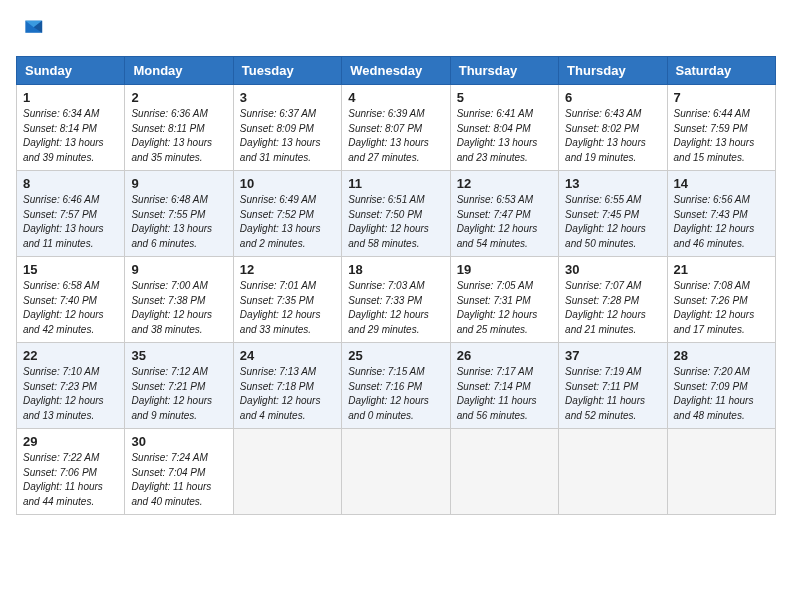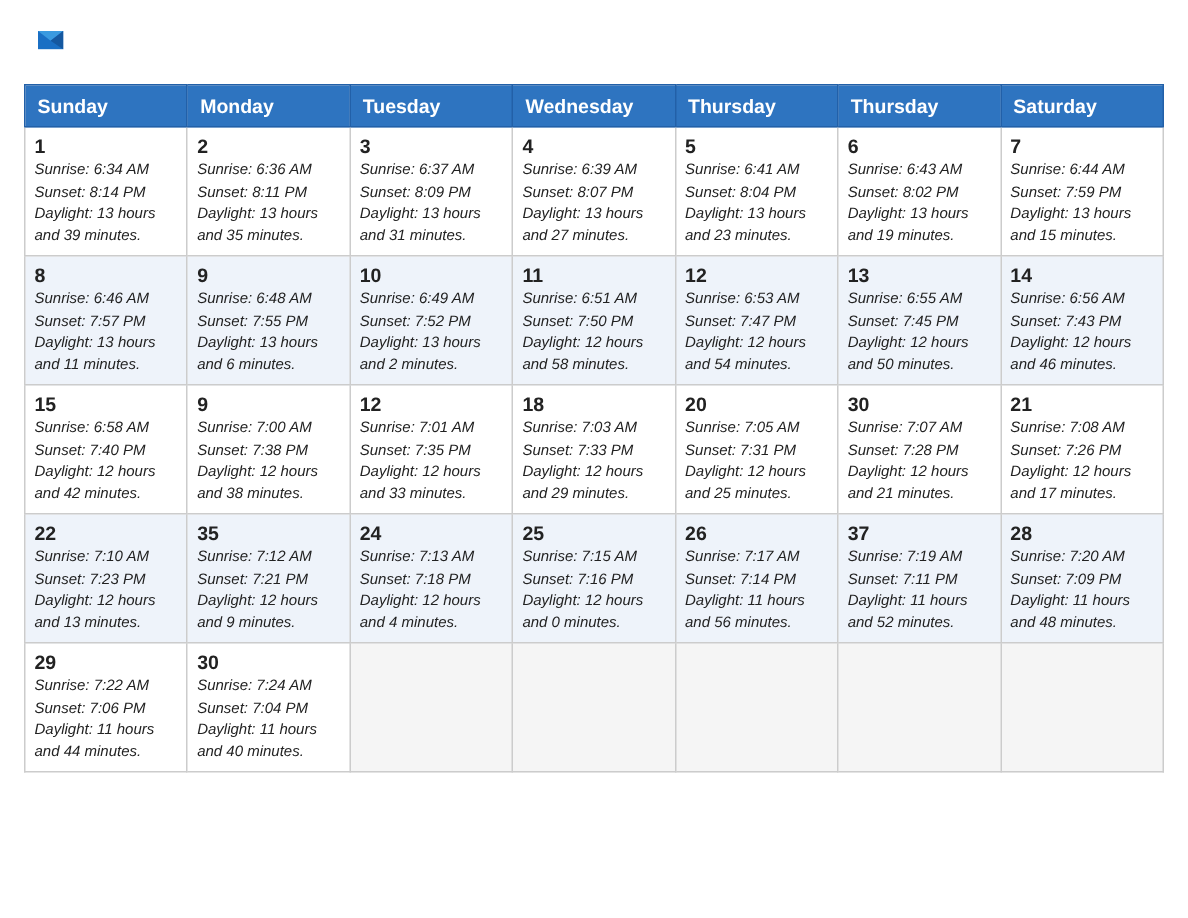--- a/index.html
+++ b/index.html
@@ -196,21 +196,21 @@
       </td>
         <td>
         <span class="day-num">12</span>
         <span class="day-info">Sunrise: 7:01 AM<br>Sunset: 7:35 PM<br>Daylight: 12 hours and 33 minutes.</span>
       </td>
         <td>
         <span class="day-num">18</span>
         <span class="day-info">Sunrise: 7:03 AM<br>Sunset: 7:33 PM<br>Daylight: 12 hours and 29 minutes.</span>
       </td>
         <td>
-        <span class="day-num">20</span>
+        <span class="day-num">19</span>
         <span class="day-info">Sunrise: 7:05 AM<br>Sunset: 7:31 PM<br>Daylight: 12 hours and 25 minutes.</span>
       </td>
         <td>
         <span class="day-num">30</span>
         <span class="day-info">Sunrise: 7:07 AM<br>Sunset: 7:28 PM<br>Daylight: 12 hours and 21 minutes.</span>
       </td>
         <td>
         <span class="day-num">21</span>
         <span class="day-info">Sunrise: 7:08 AM<br>Sunset: 7:26 PM<br>Daylight: 12 hours and 17 minutes.</span>
       </td>

